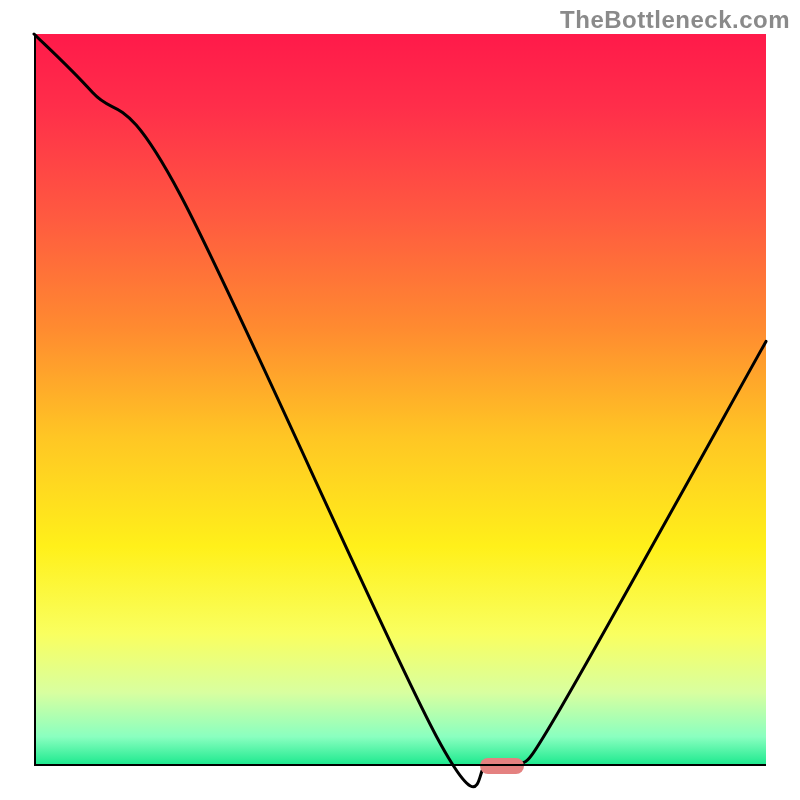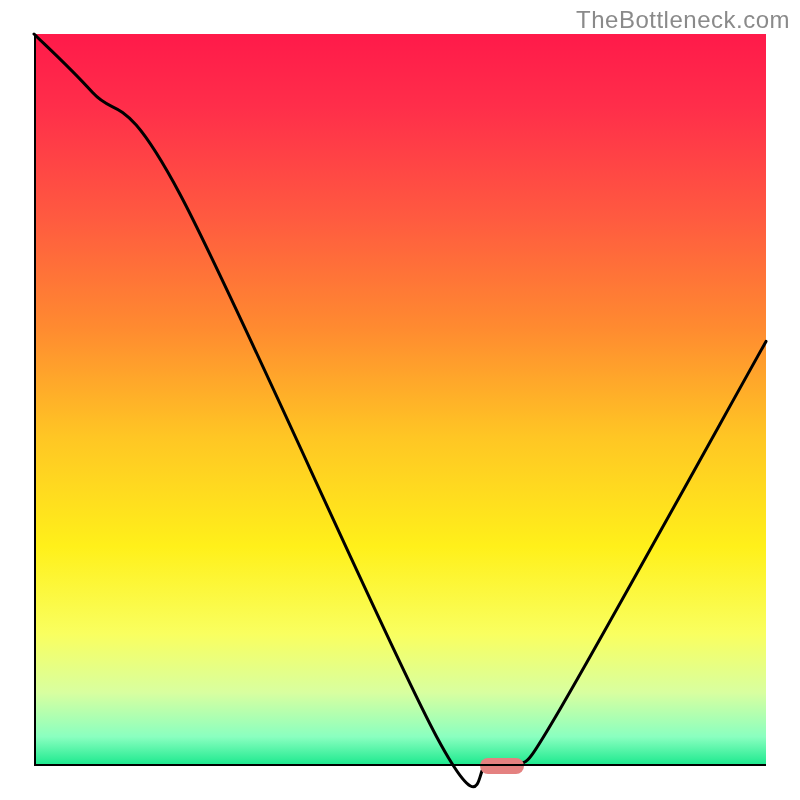--- a/index.html
+++ b/index.html
@@ -14,21 +14,21 @@
   .stage {
     position: relative;
     width: 800px;
     height: 800px;
   }
   .watermark {
     position: absolute;
     top: 6px;
     right: 10px;
     font-size: 24px;
-    font-weight: 400;
+    font-weight: 700;
     color: #8a8a8a;
     letter-spacing: 0.5px;
     user-select: none;
   }
   .plot {
     position: absolute;
     left: 34px;
     top: 34px;
     width: 732px;
     height: 732px;

